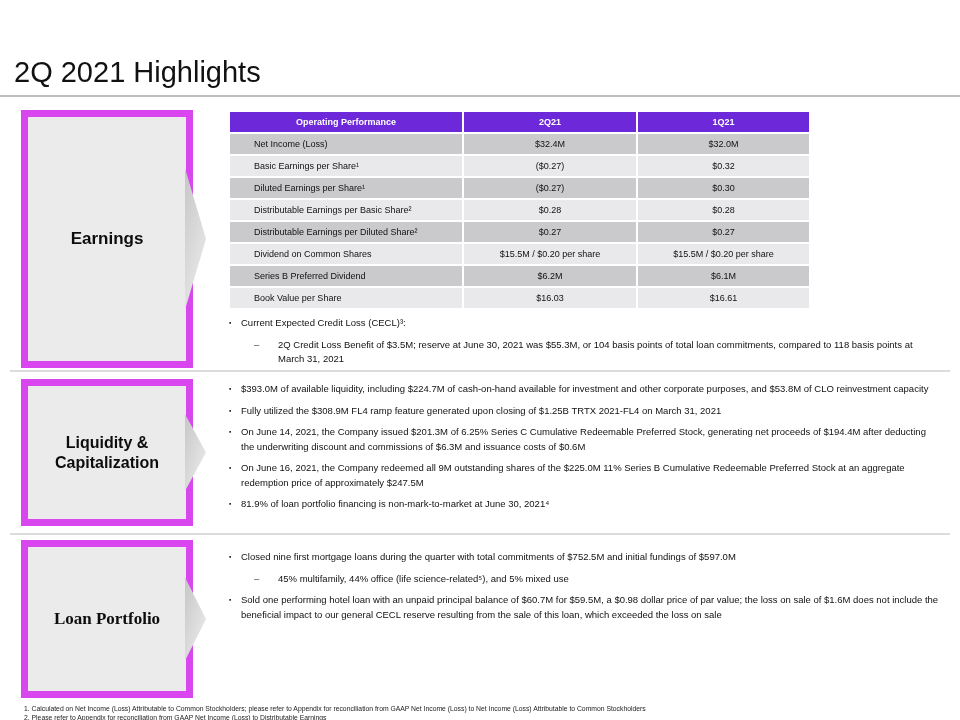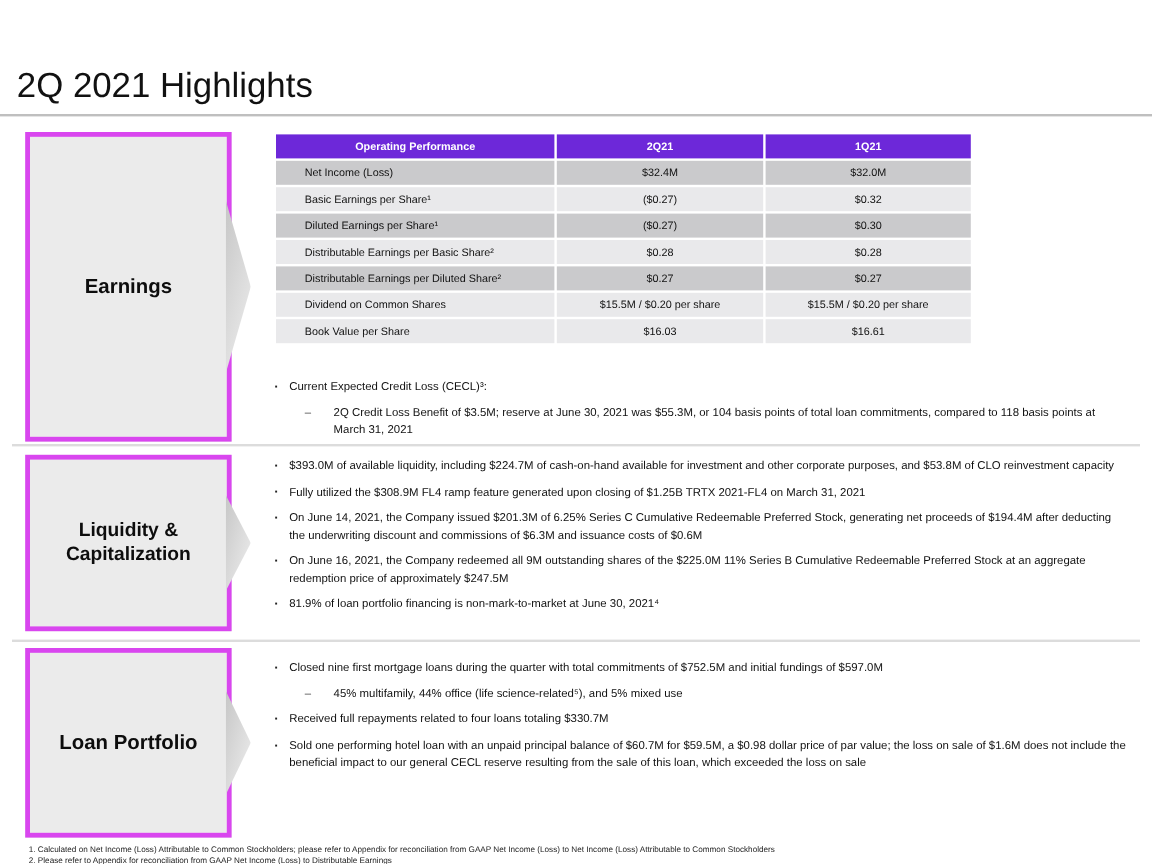--- a/index.html
+++ b/index.html
@@ -3,29 +3,29 @@
 <meta charset="utf-8">
 <style>
   * { margin:0; padding:0; box-sizing:border-box; }
   body { background:#ffffff; font-family:"Liberation Sans","DejaVu Sans",sans-serif; }
   .slide { position:relative; width:960px; height:720px; background:#ffffff; overflow:hidden;margin-top:48px; }
 
   .slide-title { position:absolute; left:14px; top:8px; font-size:29px; font-weight:400; color:#111; letter-spacing:0; }
   .title-rule { position:absolute; left:0; top:47px; width:960px; height:2px; background:#bfbfbf; }
 
   
-  .label-box { position:absolute; left:21px; width:172px; background:#ebebeb; border:4px solid #d946ef;
+  .label-box { position:absolute; left:21px; width:172px; background:#ebebeb; border:7px solid #d946ef;
                display:flex; align-items:center; justify-content:center; text-align:center;
                font-weight:bold; color:#0d0d0d; }
   .label-box .box-arrow { position:absolute; right:-20px; top:21%; height:58%; width:21px;
                background:linear-gradient(105deg,#c6c6c6,#efefef);
                clip-path:polygon(0 0, 100% 50%, 0 100%); }
   .box-earnings  { top:62px;  height:258px; font-size:17px; }
   .box-liquidity { top:331px; height:147px; font-size:16px; padding:0 14px; line-height:1.25; }
-  .box-loan      { top:492px; height:158px; font-size:17px; }
+  .box-loan      { top:492px; height:158px; font-size:17px;font-family:Liberation Serif, serif; }
 
   .divider { position:absolute; left:10px; width:940px; height:2px; background:#dcdcdc; }
   .divider-1 { top:322px; }
   .divider-2 { top:485px; }
 
   
   .op-table { position:absolute; left:228px; top:62px; border-collapse:separate; border-spacing:2px;
               table-layout:fixed; width:579px; font-size:9px; color:#111; }
   .op-table th { background:#6d28d9; color:#ffffff; font-weight:bold; height:20px; text-align:center; }
   .op-table td { height:20px; text-align:center; }
@@ -105,20 +105,25 @@
       <tr class="dark">
         <td class="rowlabel">Distributable Earnings per Diluted Share²</td>
         <td>$0.27</td>
         <td>$0.27</td>
       </tr>
       <tr class="light">
         <td class="rowlabel">Dividend on Common Shares</td>
         <td>$15.5M / $0.20 per share</td>
         <td>$15.5M / $0.20 per share</td>
       </tr>
+      <tr class="dark">
+        <td class="rowlabel">Series B Preferred Dividend</td>
+        <td>$6.2M</td>
+        <td>$6.1M</td>
+      </tr>
       <tr class="light">
         <td class="rowlabel">Book Value per Share</td>
         <td>$16.03</td>
         <td>$16.61</td>
       </tr>
     </tbody>
   </table>
 
   <div class="bullets earnings-bullets">
     <div class="brow">
@@ -172,24 +177,20 @@
     <div class="stats-grid">
     </div>
 
     <div class="brow">
       <span class="bmark">▪</span>
       <span class="btext">Closed nine first mortgage loans during the quarter with total commitments of $752.5M and initial fundings of $597.0M</span>
     </div>
     <div class="srow">
       <span class="smark">–</span>
       <span class="btext">45% multifamily, 44% office (life science-related⁵), and 5% mixed use</span>
-    </div>
-    <div class="brow">
-      <span class="bmark">▪</span>
-      <span class="btext">Received full repayments related to four loans totaling $330.7M</span>
     </div>
     <div class="brow">
       <span class="bmark">▪</span>
       <span class="btext">Sold one performing hotel loan with an unpaid principal balance of $60.7M for $59.5M, a $0.98 dollar price of par value; the loss on sale of $1.6M does not include the beneficial impact to our general CECL reserve resulting from the sale of this loan, which exceeded the loss on sale</span>
     </div>
   </div>
 
   <div class="footnotes">
     <div>1. Calculated on Net Income (Loss) Attributable to Common Stockholders; please refer to Appendix for reconciliation from GAAP Net Income (Loss) to Net Income (Loss) Attributable to Common Stockholders</div>
     <div>2. Please refer to Appendix for reconciliation from GAAP Net Income (Loss) to Distributable Earnings</div>

